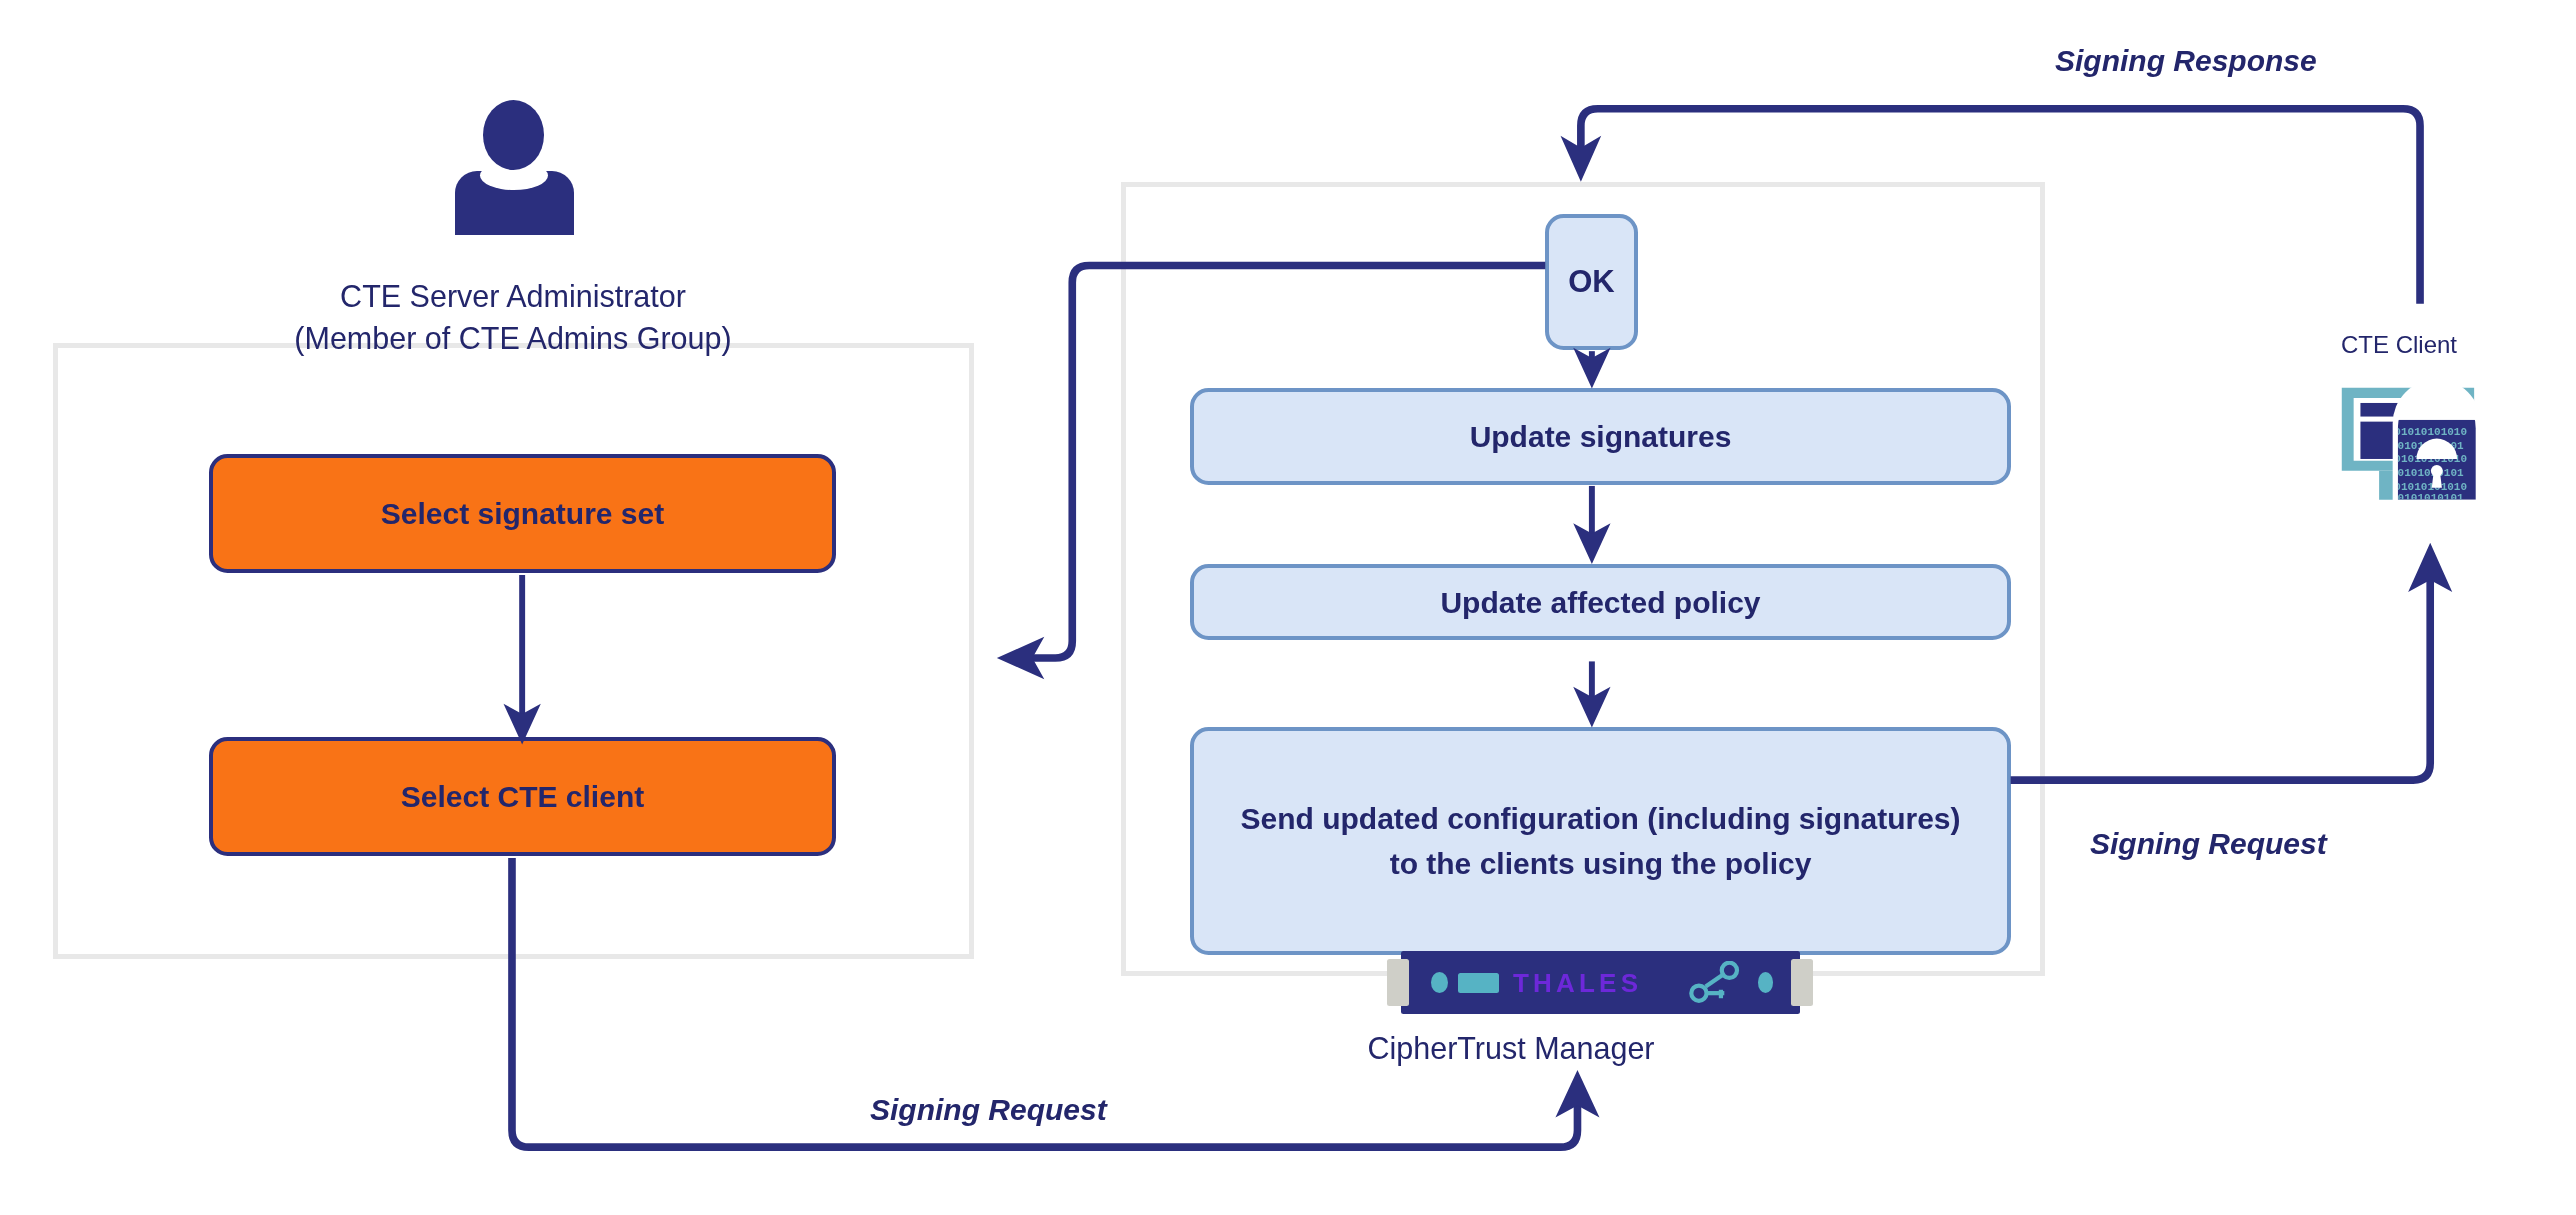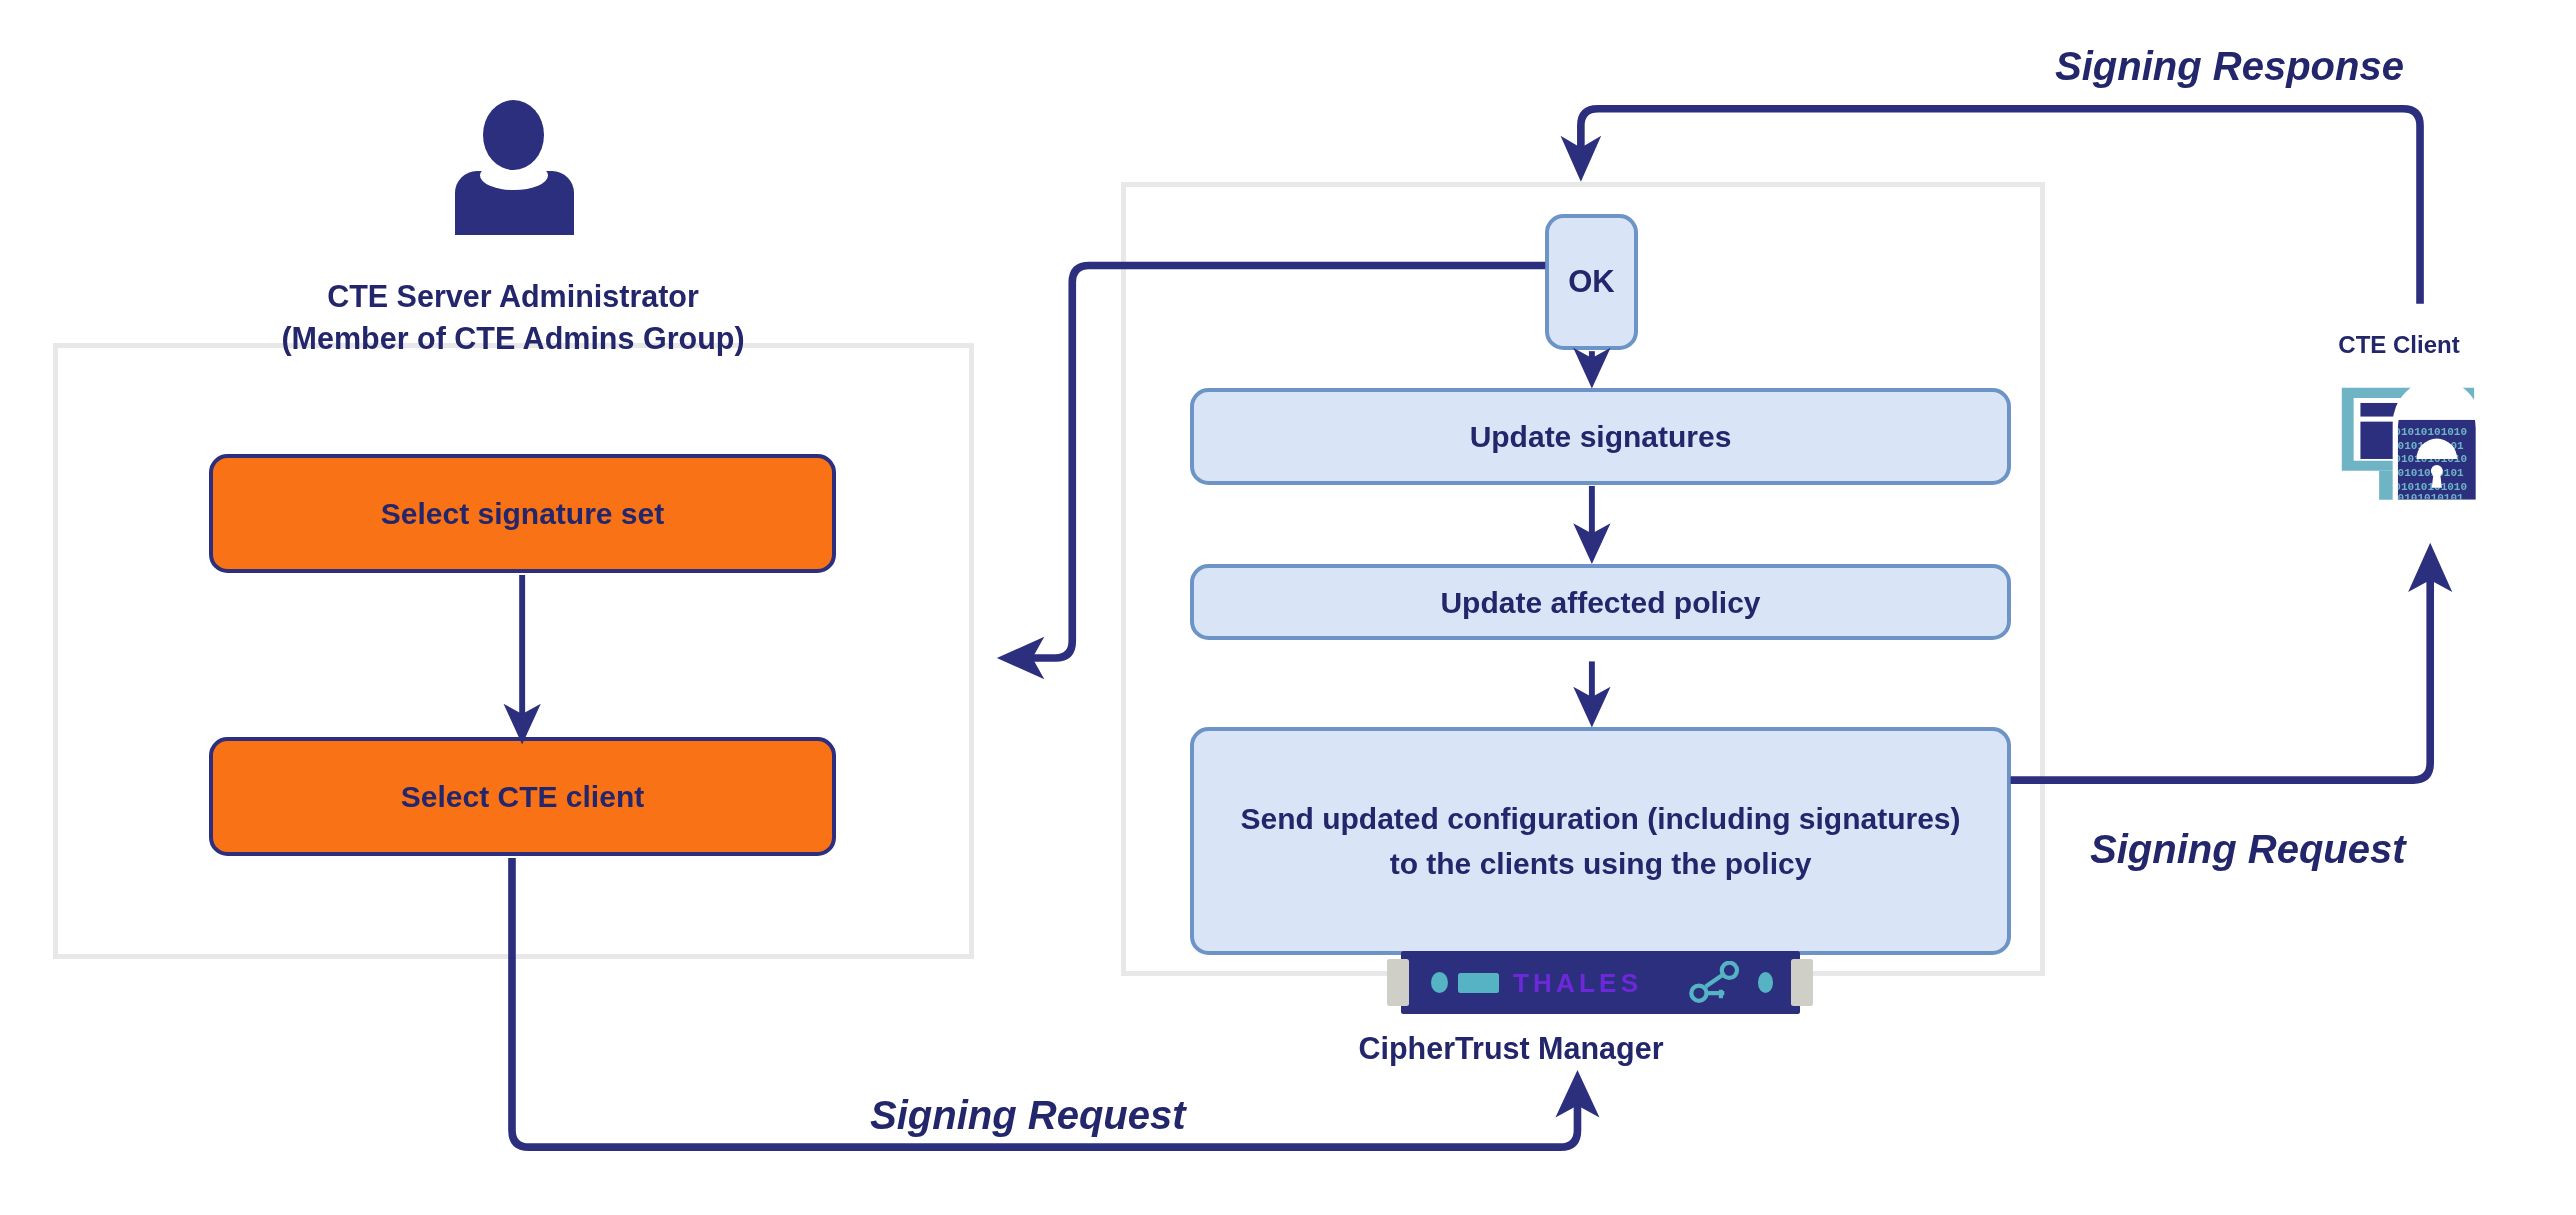--- a/index.html
+++ b/index.html
@@ -53,21 +53,21 @@
     left: 39px; top: 61px;
     width: 68px; height: 29px;
     background: #ffffff;
     border-radius: 50%;
   }
 
   
   .caption {
     position: absolute;
     color: #23266b;
-    font-weight: bold;
+    font-weight: normal;
     text-align: center;
     line-height: 1.38;
     white-space: nowrap;
   }
   #caption-admin {
     left: 161px; top: 275px; width: 704px;
     font-size: 30.5px;
   }
   #caption-ctm {
     left: 1227px; top: 1027px; width: 568px;
@@ -175,21 +175,21 @@
     left: 2340px; top: 386px;
     width: 197px; height: 140px;
   }
 
   
   .line-label {
     position: absolute;
     color: #23266b;
     font-weight: bold;
     font-style: italic;
-    font-size: 40px;
+    font-size: 30px;
     white-space: nowrap;
   }
   #label-signing-response { left: 2055px; top: 44px; }
   #label-signing-request-right { left: 2090px; top: 827px; }
   #label-signing-request-bottom { left: 870px; top: 1093px; }
 
   
   #connectors {
     position: absolute;
     left: 0; top: 0;

